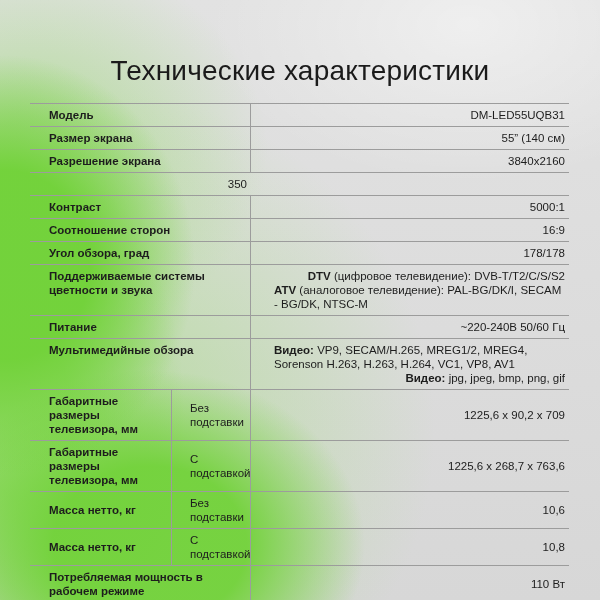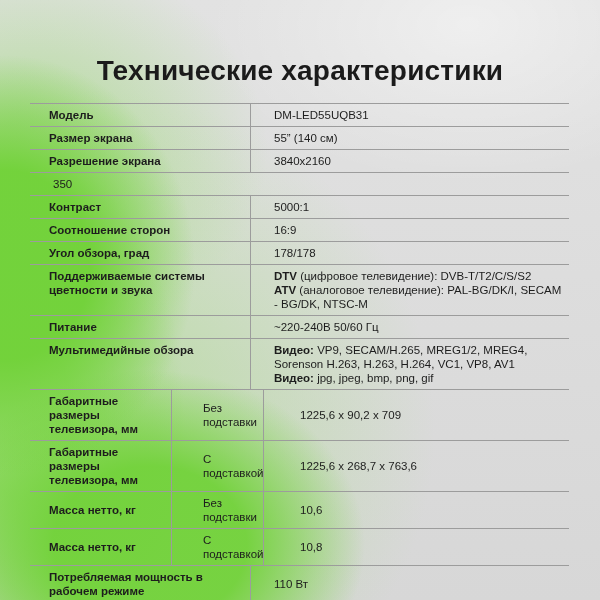--- a/index.html
+++ b/index.html
@@ -27,42 +27,41 @@
       radial-gradient(260px 160px at 78% 4%,      rgba(255,255,255,0.45) 0%, rgba(255,255,255,0) 100%),
       linear-gradient(180deg, #e2e2e2 0%, #dcdcdc 55%, #d7d7d7 100%);
   }
   .title {
     position: absolute;
     top: 36px;
     left: 0;
     width: 600px;
     text-align: center;
     font-size: 28px;
-    font-weight: 700;
+    font-weight: 400;
     letter-spacing: 0.2px;
     color: #1b1b1b;
   }
   .spec-table {
     position: absolute;
     left: 30px;
     top: 103px;
     width: 539px;
     border-top: 1px solid #9c9c9c;
     font-size: 11.5px;
     line-height: 14px;
   }
   .row {
     display: grid;
     grid-template-columns: 221px 1fr;
     align-items: center;
     border-bottom: 1px solid #9c9c9c;
   }
   .row.has-sub {
     grid-template-columns: 142px 79px 1fr;
-    gap: 13px;
   }
   .row.top {
     align-items: start;
   }
   .cell {
     padding: 4px 6px 4px 7px;
     align-self: stretch;
     display: flex;
     flex-direction: column;
     justify-content: center;
@@ -77,20 +76,21 @@
   }
   .sublabel {
     border-right: 1px solid #9c9c9c;
     padding-left: 6px;
     font-weight: 400;
   }
   .value {
     padding-left: 11px;
     padding-right: 4px;
     font-weight: 400;
+    align-items: flex-end;
   }
   .value .bold {
     font-weight: 700;
   }
 </style>
 </head>
 <body>
 
 <div class="bg"></div>
 

